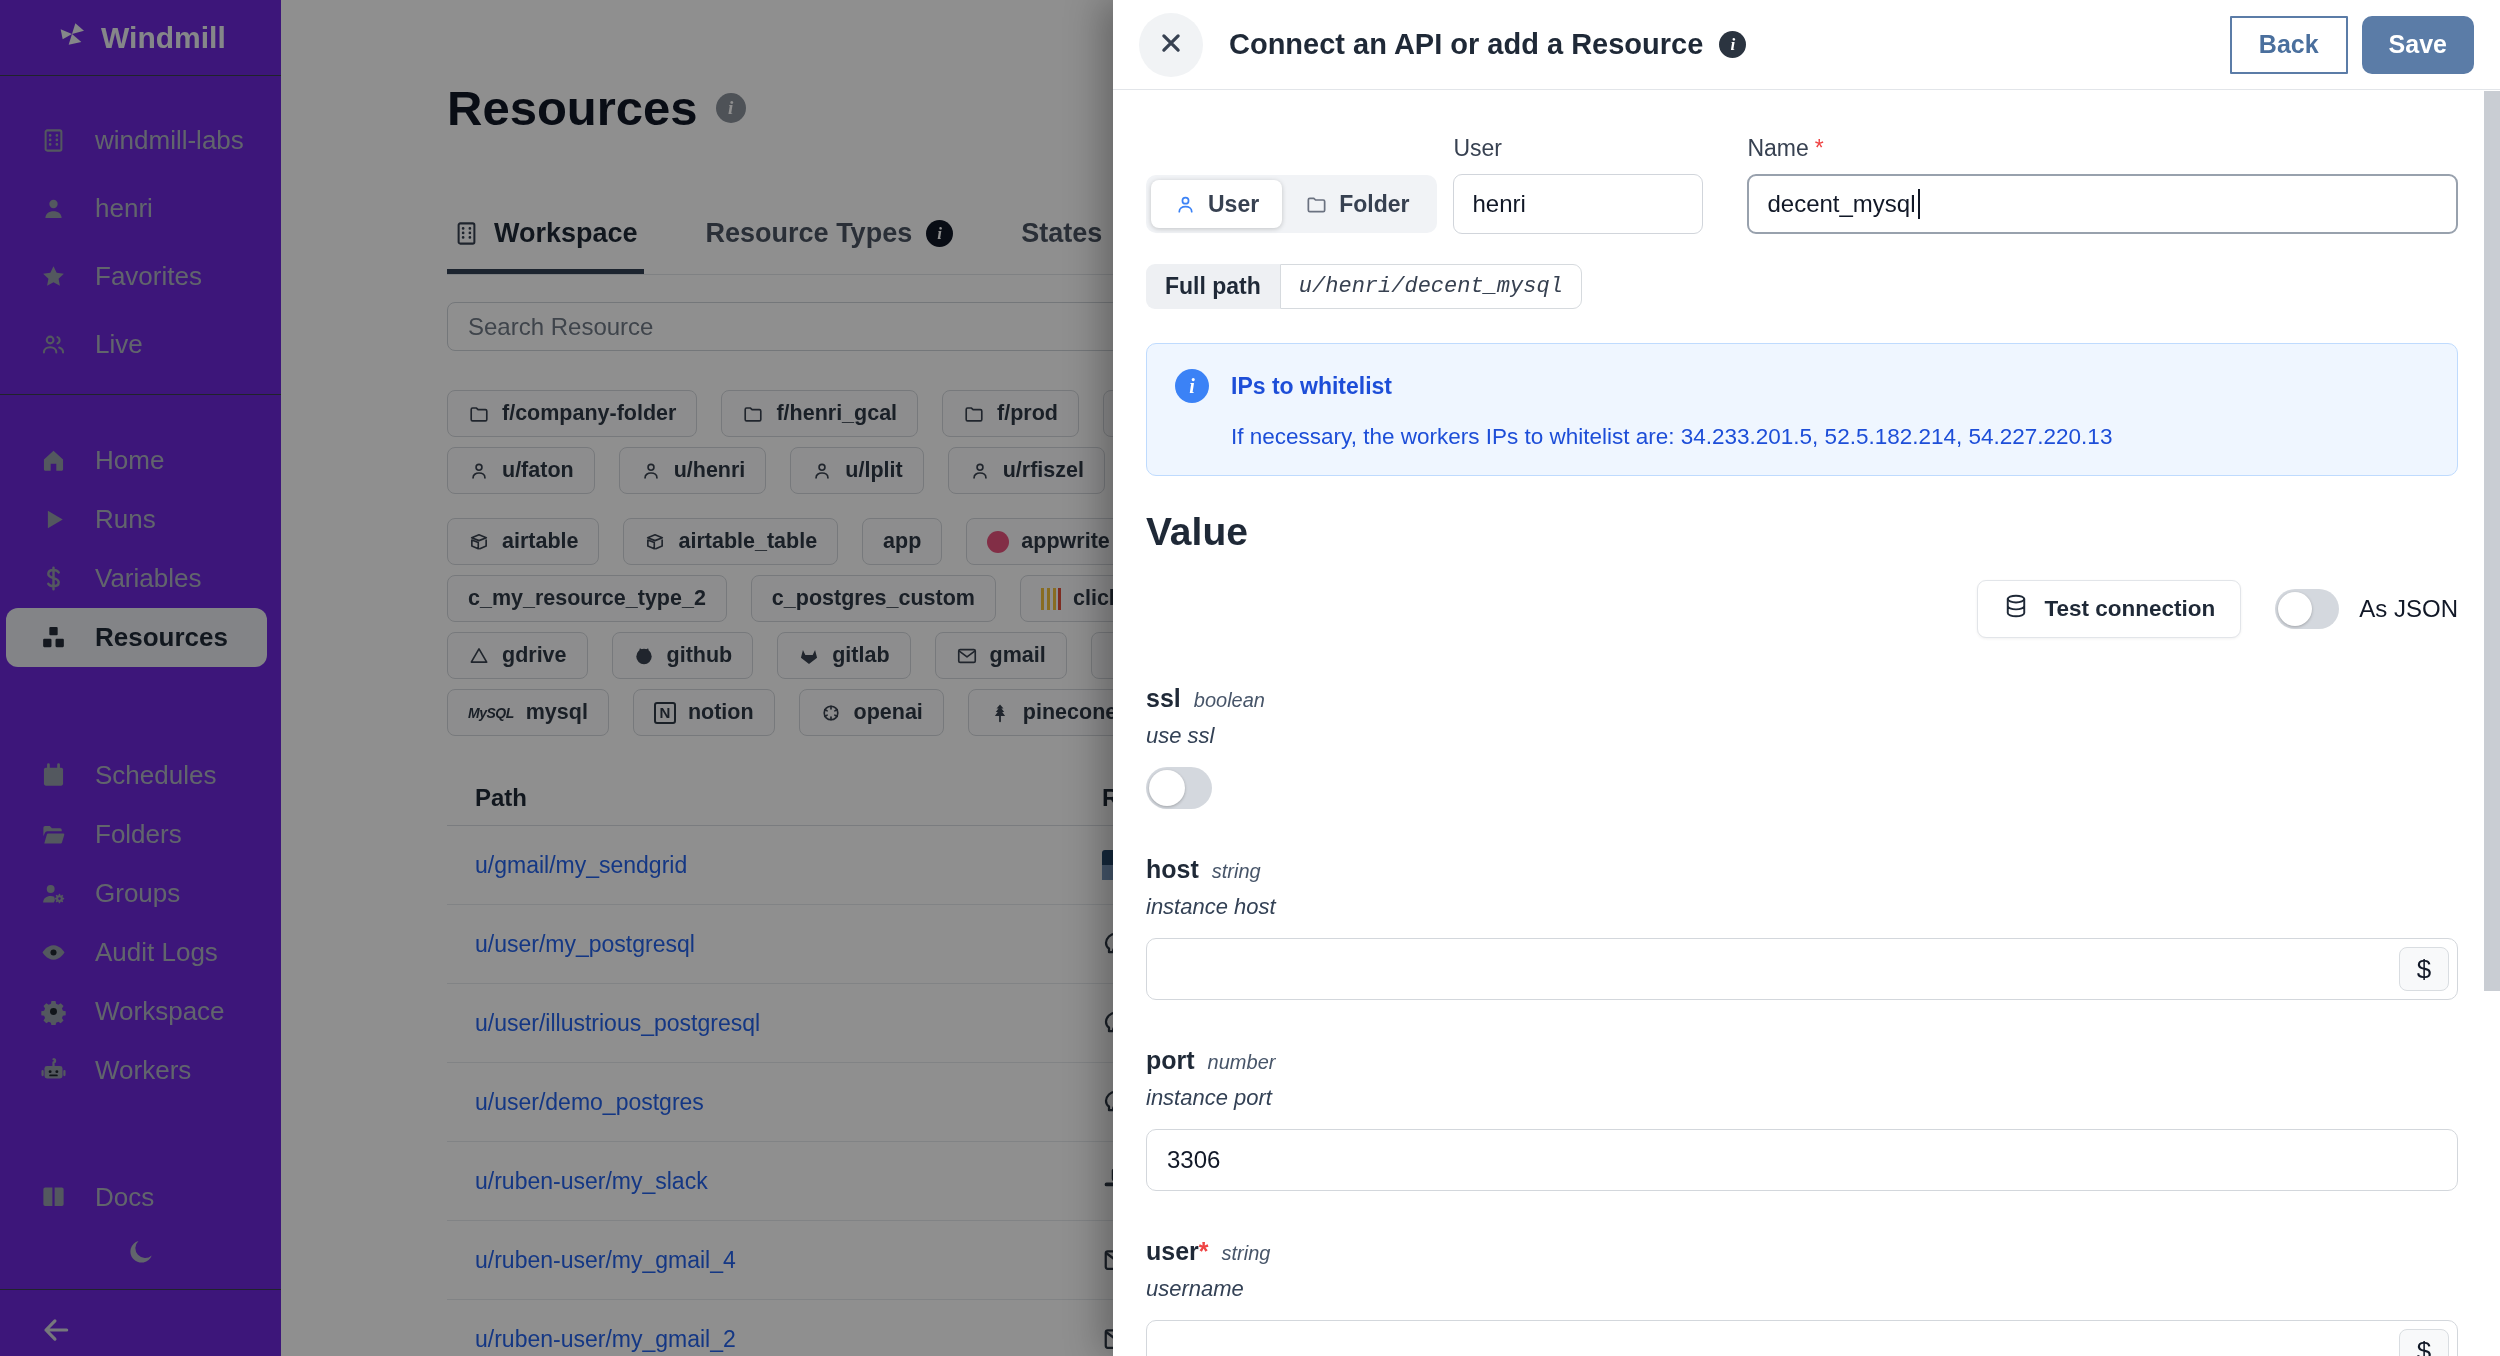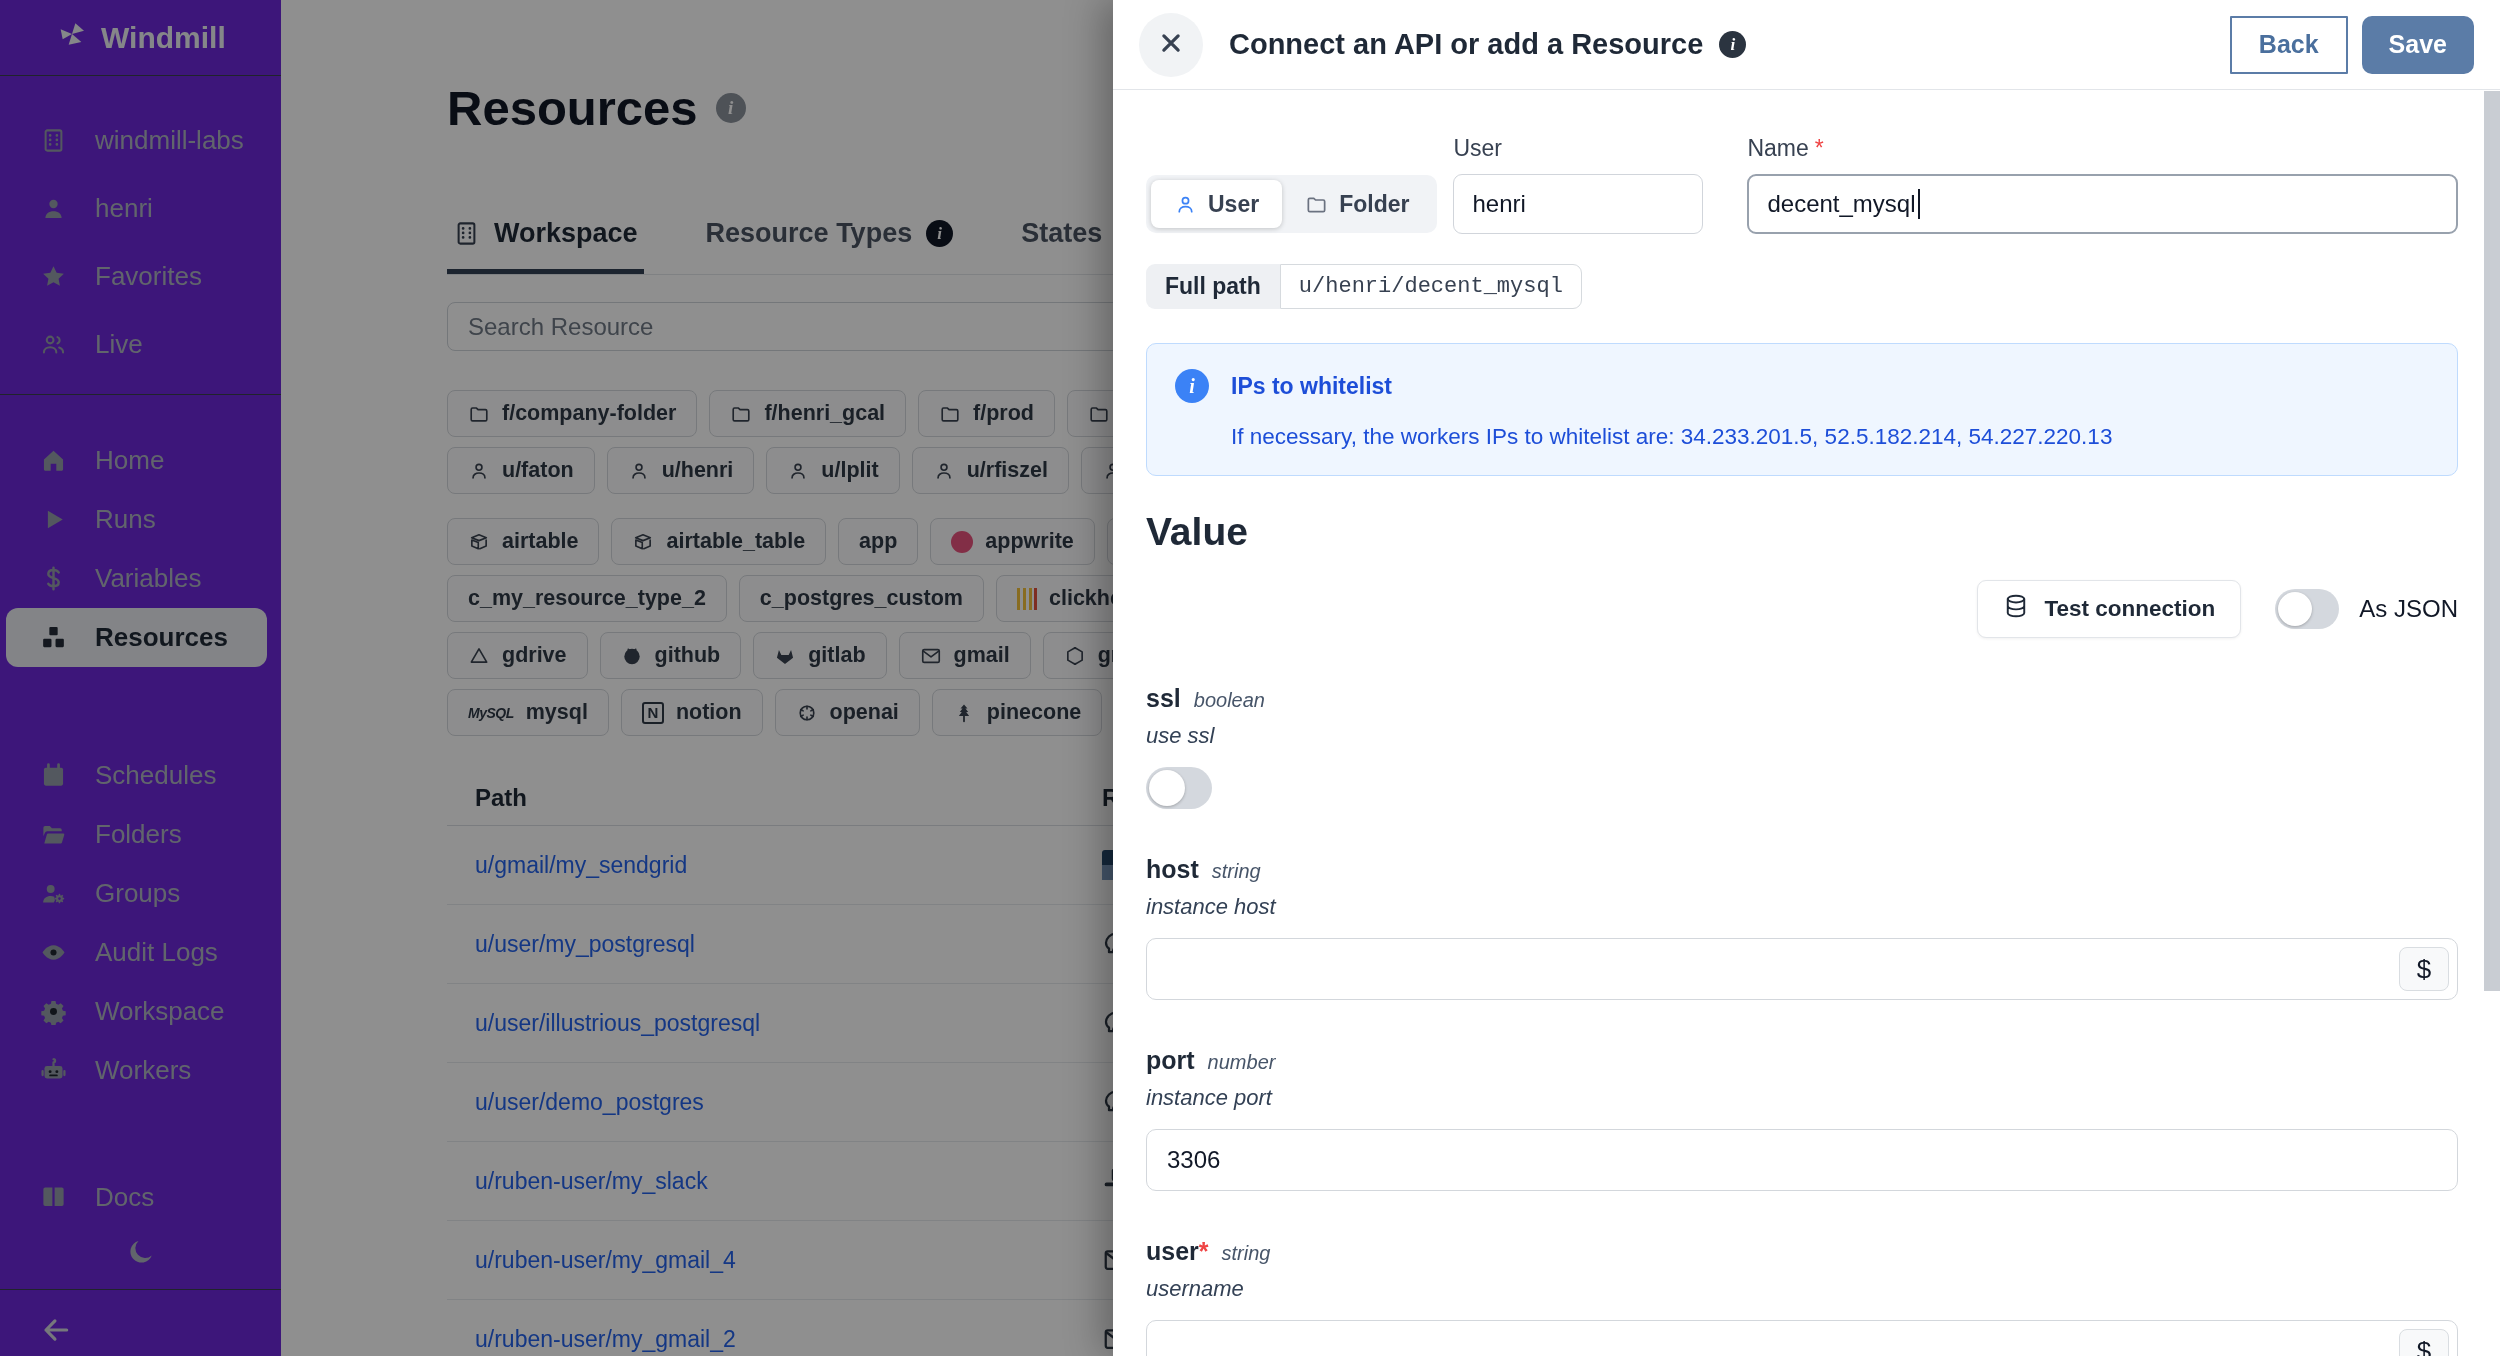--- a/index.html
+++ b/index.html
@@ -33,21 +33,21 @@
   .tabs{position:absolute;left:166px;top:218px;right:0;display:flex;gap:56px;border-bottom:1px solid #e3e6ea;width:1100px;}
   .tab{display:flex;align-items:center;gap:14px;font-size:27px;font-weight:600;color:#4b5563;
     padding:0 6px 20px 6px;border-bottom:5px solid transparent;}
   .tab.active{color:#1f2937;border-bottom-color:#334155;}
   .tab .ic{display:flex;color:#374151;}
   .tab-info{width:27px;height:27px;background:#111827;font-size:17px;}
   .search{position:absolute;left:166px;top:302px;width:1060px;height:49px;border:1px solid #cfd4da;border-radius:8px;
     padding:0 20px;font-size:24px;color:#111827;font-family:inherit;outline:none;}
   .search::placeholder{color:#707a86;}
   .chips{position:absolute;left:166px;top:390px;width:1200px;}
-  .chip-row{display:flex;gap:12px;margin-bottom:10px;flex-wrap:nowrap;}
+  .chip-row{display:flex;gap:24px;margin-bottom:10px;flex-wrap:nowrap;}
   .chip-row.types-start{margin-top:24px;}
   .chip{display:inline-flex;align-items:center;gap:12px;height:47px;padding:0 20px;border:1px solid #d4d8dd;
     border-radius:8px;background:#fcfcfd;font-size:21.5px;font-weight:600;color:#2f3947;white-space:nowrap;flex:0 0 auto;}
   .chip .ic{display:flex;color:#3a4350;}
   .chip.partial{width:120px;overflow:hidden;}
   
   .g-appwrite{width:22px;height:22px;border-radius:50%;background:#e8537d;}
   .g-clickhouse{width:20px;height:22px;background:repeating-linear-gradient(90deg,#f3c03c 0 3px,#fff 3px 6px);border-right:3px solid #e04f3c;}
   .g-notion{width:22px;height:22px;border:2.5px solid #2f3947;border-radius:3px;display:flex;align-items:center;justify-content:center;
     font-size:15px;font-weight:bold;color:#2f3947;}
@@ -89,21 +89,21 @@
   .inputbox{height:60px;border:1px solid #d1d5db;border-radius:9px;padding:0 18px;font-size:24px;color:#111827;
     display:flex;align-items:center;background:#fff;}
   .col-user{width:250px;margin-left:16px;}
   .col-name{flex:1;margin-left:44px;}
   .col-name .inputbox{border:2px solid #98a1ad;}
   .caret{width:2px;height:30px;background:#111827;margin-left:2px;}
   .fullpath{display:flex;margin-top:30px;height:45px;}
   .fp-label{background:#eef0f3;border-radius:9px 0 0 9px;padding:0 19px;display:flex;align-items:center;
     font-weight:bold;font-size:23px;color:#1f2937;}
   .fp-value{border:1px solid #d6dade;border-radius:0 9px 9px 0;padding:0 18px;display:flex;align-items:center;
-    font-family:"Liberation Mono","DejaVu Sans Mono",monospace;font-size:22px;color:#374151;background:#fff;}
+    font-family:"Liberation Mono","DejaVu Sans Mono",monospace;font-size:22px;color:#374151;background:#fff;font-style:italic;}
   .infobox{margin-top:34px;background:#eff6ff;border:1px solid #bfdbfe;border-radius:10px;padding:25px 28px;}
   .ib-head{display:flex;align-items:center;gap:22px;}
   .ib-icon{width:34px;height:34px;border-radius:50%;background:#3b82f6;color:#fff;display:flex;align-items:center;
     justify-content:center;font-size:20px;font-weight:bold;font-family:"Liberation Serif",serif;font-style:italic;flex:0 0 auto;}
   .ib-title{font-size:23px;font-weight:600;color:#1d4ed8;}
   .ib-body{margin:21px 0 0 56px;font-size:22.5px;color:#1d4ed8;}
   .value-h{margin-top:34px;font-size:39px;font-weight:bold;color:#1f2937;}
   .rowE{display:flex;justify-content:flex-end;align-items:center;margin-top:26px;gap:20px;text-align:center;}
   .test-btn{display:flex;align-items:center;gap:15px;height:58px;padding:0 25px;border:1px solid #e2e5e9;border-radius:9px;
     background:#fff;box-shadow:0 1px 3px rgba(0,0,0,.06);font-size:22.5px;font-weight:600;color:#1f2937;}

